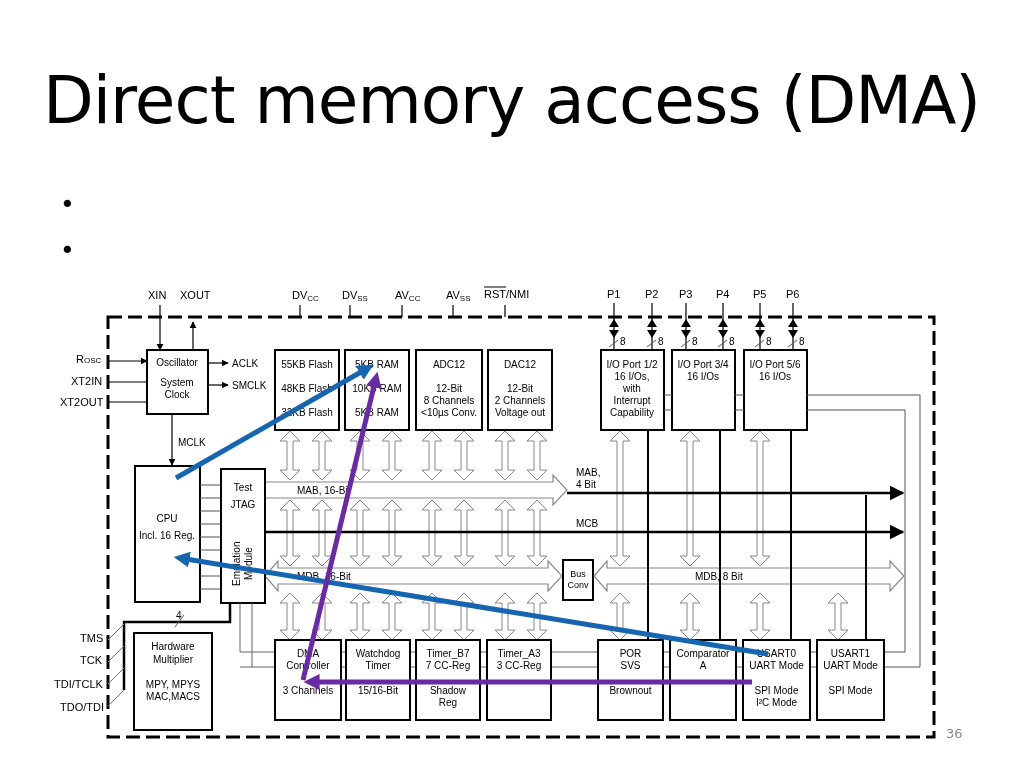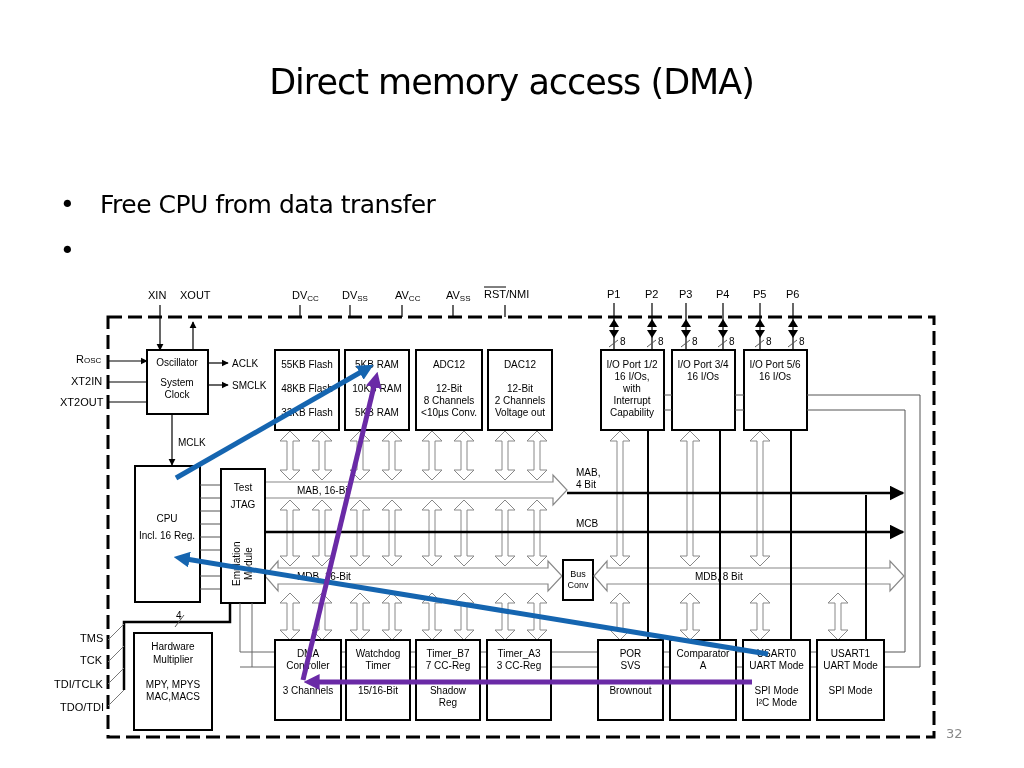--- a/index.html
+++ b/index.html
@@ -1,33 +1,32 @@
 <!DOCTYPE html>
 <html><head>
 <meta charset="utf-8">
 <style>
   html,body{margin:0;padding:0;background:#fff;}
   body{width:1024px;height:768px;position:relative;overflow:hidden;font-family:"Liberation Sans",sans-serif;}
-  .title{position:absolute;left:0;width:1023px;top:62px;text-align:center;font-family:"DejaVu Sans","Liberation Sans",sans-serif;font-size:35px;color:#000;letter-spacing:-1px;font-weight:normal;}
+  .title{position:absolute;left:0;width:1023px;top:62px;text-align:center;font-family:"DejaVu Sans","Liberation Sans",sans-serif;font-size:66px;color:#000;letter-spacing:-1px;font-weight:normal;}
   .bullets{position:absolute;left:60px;top:190px;font-family:"DejaVu Sans","Liberation Sans",sans-serif;font-size:25px;color:#000;}
   .bullet{display:flex;align-items:baseline;height:46px;letter-spacing:-0.5px;}
   .bullet .dot{width:40px;display:inline-block;}
   .pagenum{position:absolute;left:946px;top:726px;font-size:13px;color:#888;font-family:"DejaVu Sans",sans-serif;}
   svg#diagram{position:absolute;left:0;top:0;}
   svg text{font-family:"Liberation Sans",sans-serif;fill:#000;}
 </style>
 </head>
 <body>
 
 <div class="title">Direct memory access (DMA)</div>
 
 <div class="bullets">
   <div class="bullet">
     <span class="dot">•</span>
-    <span>Free CPU from data transfer</span>
   </div>
   <div class="bullet">
     <span class="dot">•</span>
   </div>
 </div>
 
 <svg id="diagram" width="1024" height="768" viewBox="0 0 1024 768">
   <defs>
     <marker id="ahb" viewBox="0 0 10 10" refX="9" refY="5" markerWidth="6" markerHeight="6" orient="auto">
         <path d="M0,0 L10,5 L0,10 z" fill="#000"></path>
@@ -307,13 +306,13 @@
       <text x="850.5" y="669" font-size="10" text-anchor="middle">UART Mode</text>
       <text x="850.5" y="694" font-size="10" text-anchor="middle">SPI Mode</text>
     </g>
 
   <line x1="176" y1="478" x2="368" y2="368" stroke="#1565b0" stroke-width="5" marker-end="url(#ahBlue)"></line>
   <line x1="768" y1="654" x2="180" y2="558" stroke="#1565b0" stroke-width="5" marker-end="url(#ahBlue)"></line>
   <line x1="303" y1="680" x2="376" y2="378" stroke="#6a2aa6" stroke-width="5" marker-end="url(#ahPurple)"></line>
   <line x1="752" y1="682" x2="310" y2="682" stroke="#6a2aa6" stroke-width="5" marker-end="url(#ahPurple)"></line>
 </svg>
 
-<div class="pagenum">32</div>
+<div class="pagenum">36</div>
 
 </body></html>

